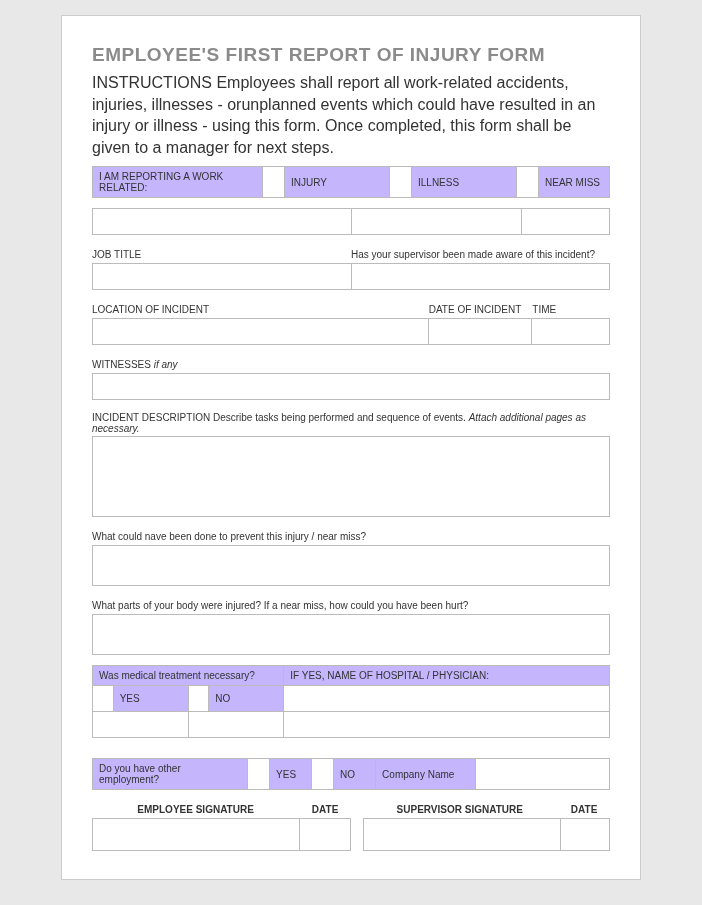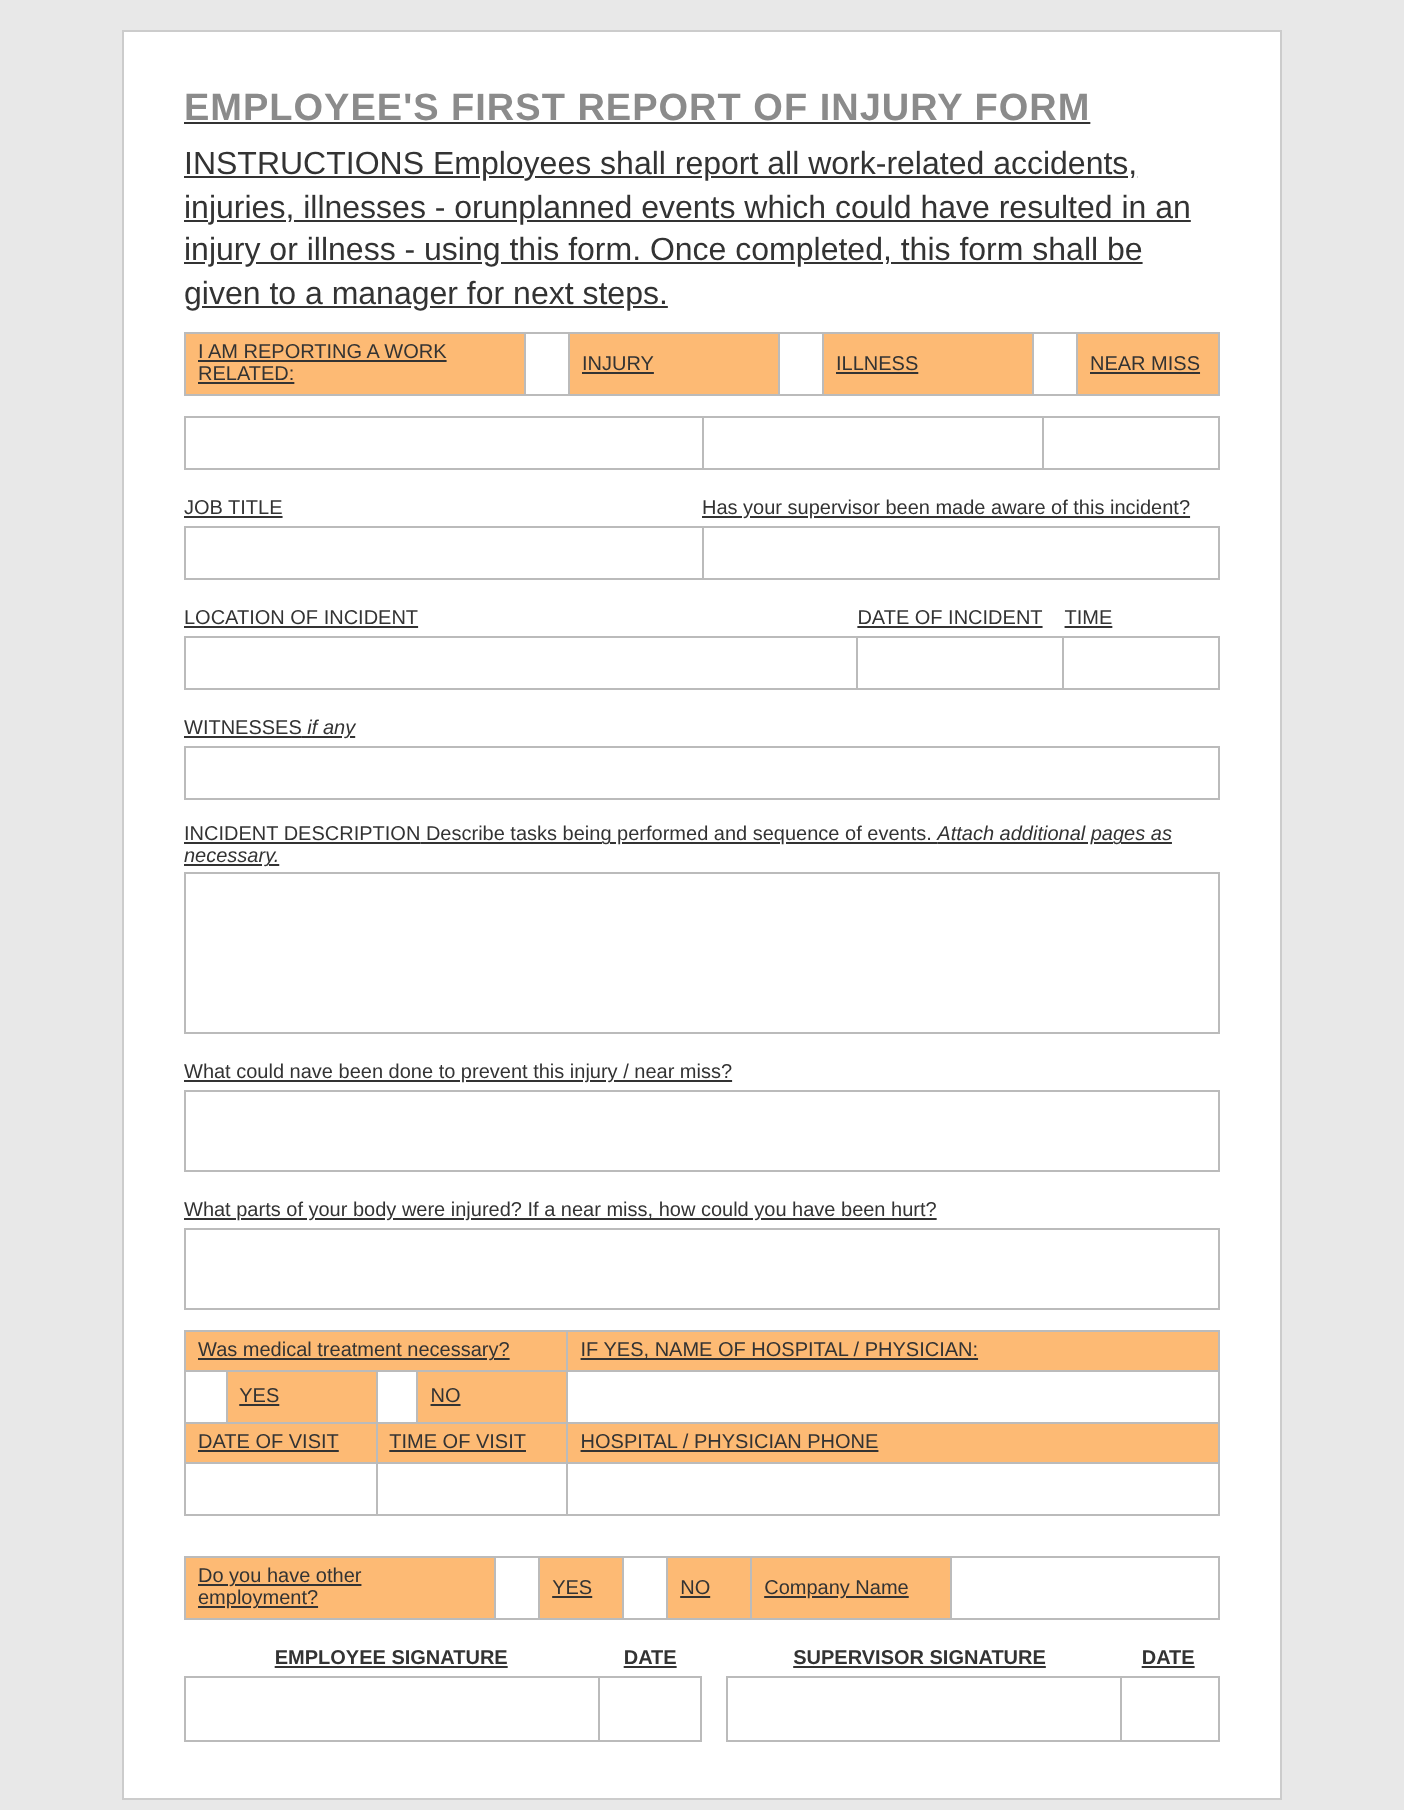--- a/index.html
+++ b/index.html
@@ -10,21 +10,20 @@
     font-family: "Century Gothic", "Trebuchet MS", Arial, sans-serif;
     font-size: 10px;
     color: #333;
   }
   .page {
     width: 580px;
     margin: 0 auto;
     background: #fff;
     border: 1px solid #ccc;
     padding: 28px 30px;
-    text-decoration: underline;
   }
   h1 {
     font-size: 19px;
     letter-spacing: 0.5px;
     font-weight: bold;
     color: #8b8b8b;
     margin: 0 0 6px 0;
   }
   .instructions {
     font-size: 16px;
@@ -35,21 +34,21 @@
   table { border-collapse: collapse; width: 100%; }
   td, th {
     border: 1px solid #bbb;
     padding: 4px 6px;
     font-size: 10px;
     font-weight: normal;
     text-align: left;
     vertical-align: middle;
     height: 18px;
   }
-  .hdr { background: #fdba74; }
+  .hdr { background: #c4b5fd; }
   .input-cell { height: 26px; background: #fff; }
   .tall { height: 80px; }
   .med { height: 40px; }
   .section-gap { height: 10px; }
   .label-row td { border: none; padding: 2px 0; font-size: 10px; }
   .no-border { border: none !important; }
   .italic { font-style: italic; }
   .thin-check { width: 22px; }
   .sig-label td {
     border: none;
@@ -217,25 +216,20 @@
       <td class="hdr">IF YES, NAME OF HOSPITAL / PHYSICIAN:</td>
     </tr>
     <tr>
       <td class="thin-check"></td>
       <td class="hdr" style="width:80px">YES</td>
       <td class="thin-check"></td>
       <td class="hdr" style="width:80px">NO</td>
       <td class="input-cell" rowspan="1"></td>
     </tr>
     <tr>
-      <td class="hdr" colspan="2">DATE OF VISIT</td>
-      <td class="hdr" colspan="2">TIME OF VISIT</td>
-      <td class="hdr">HOSPITAL / PHYSICIAN PHONE</td>
-    </tr>
-    <tr>
       <td class="input-cell" colspan="2"></td>
       <td class="input-cell" colspan="2"></td>
       <td class="input-cell"></td>
     </tr>
   </tbody>
     </table>
 
   <div class="section-gap"></div>
 
 

